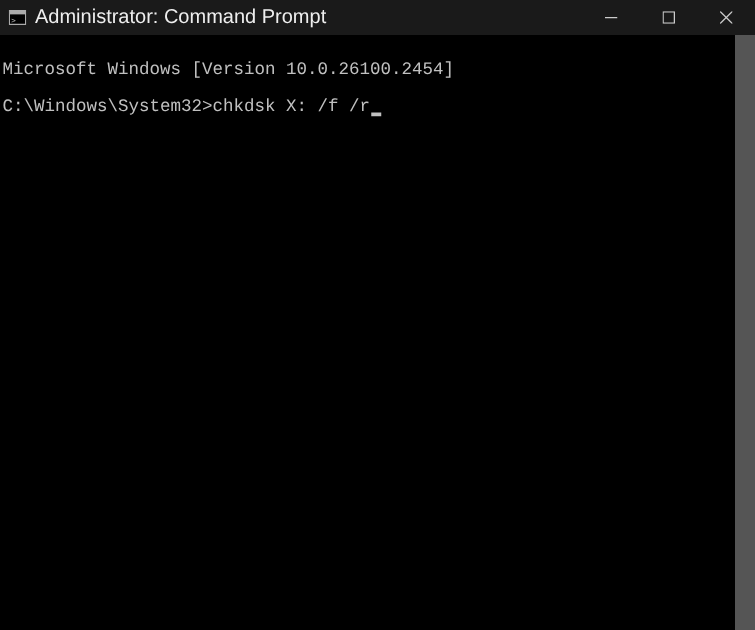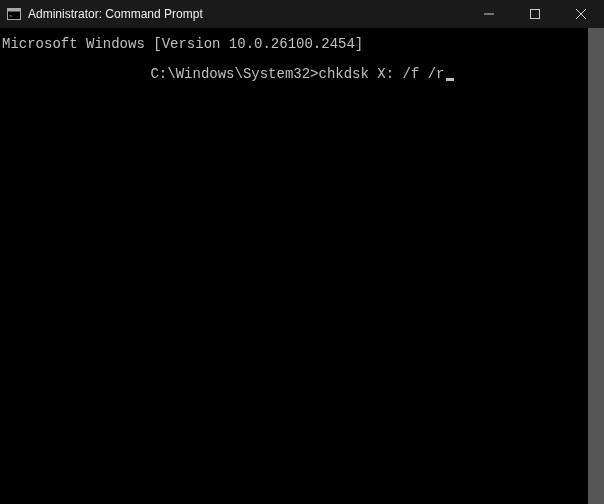--- a/index.html
+++ b/index.html
@@ -34,52 +34,51 @@
       width: 16px;
       height: 16px;
       margin-right: 6px;
       display: flex;
       align-items: center;
       justify-content: center;
     }
     .titlebar-title {
       flex: 1;
       color: #eee;
-      font-size: 12px;
+      font-size: 16px;
     }
     .window-controls {
       display: flex;
       height: 100%;
     }
     .window-control {
       width: 46px;
       height: 100%;
       display: flex;
       align-items: center;
       justify-content: center;
       color: #ccc;
       font-size: 10px;
     }
     .terminal-body {
       flex: 1;
       background: #000;
-      padding: 8px 2px;
+      padding: 20px 2px;
       font-family: "Consolas", "Courier New", monospace;
       font-size: 14px;
       color: #c0c0c0;
       line-height: 1.15;
       position: relative;
     }
     .terminal-line {
       white-space: pre;
       font-family: "Consolas", "Courier New", monospace;
     }
     .prompt-line {
       margin-top: 14px;
-      text-align: center;
     }
     .cursor {
       display: inline-block;
       width: 8px;
       height: 3px;
       background: #c0c0c0;
       vertical-align: bottom;
       margin-left: 1px;
       margin-bottom: 1px;
     }

